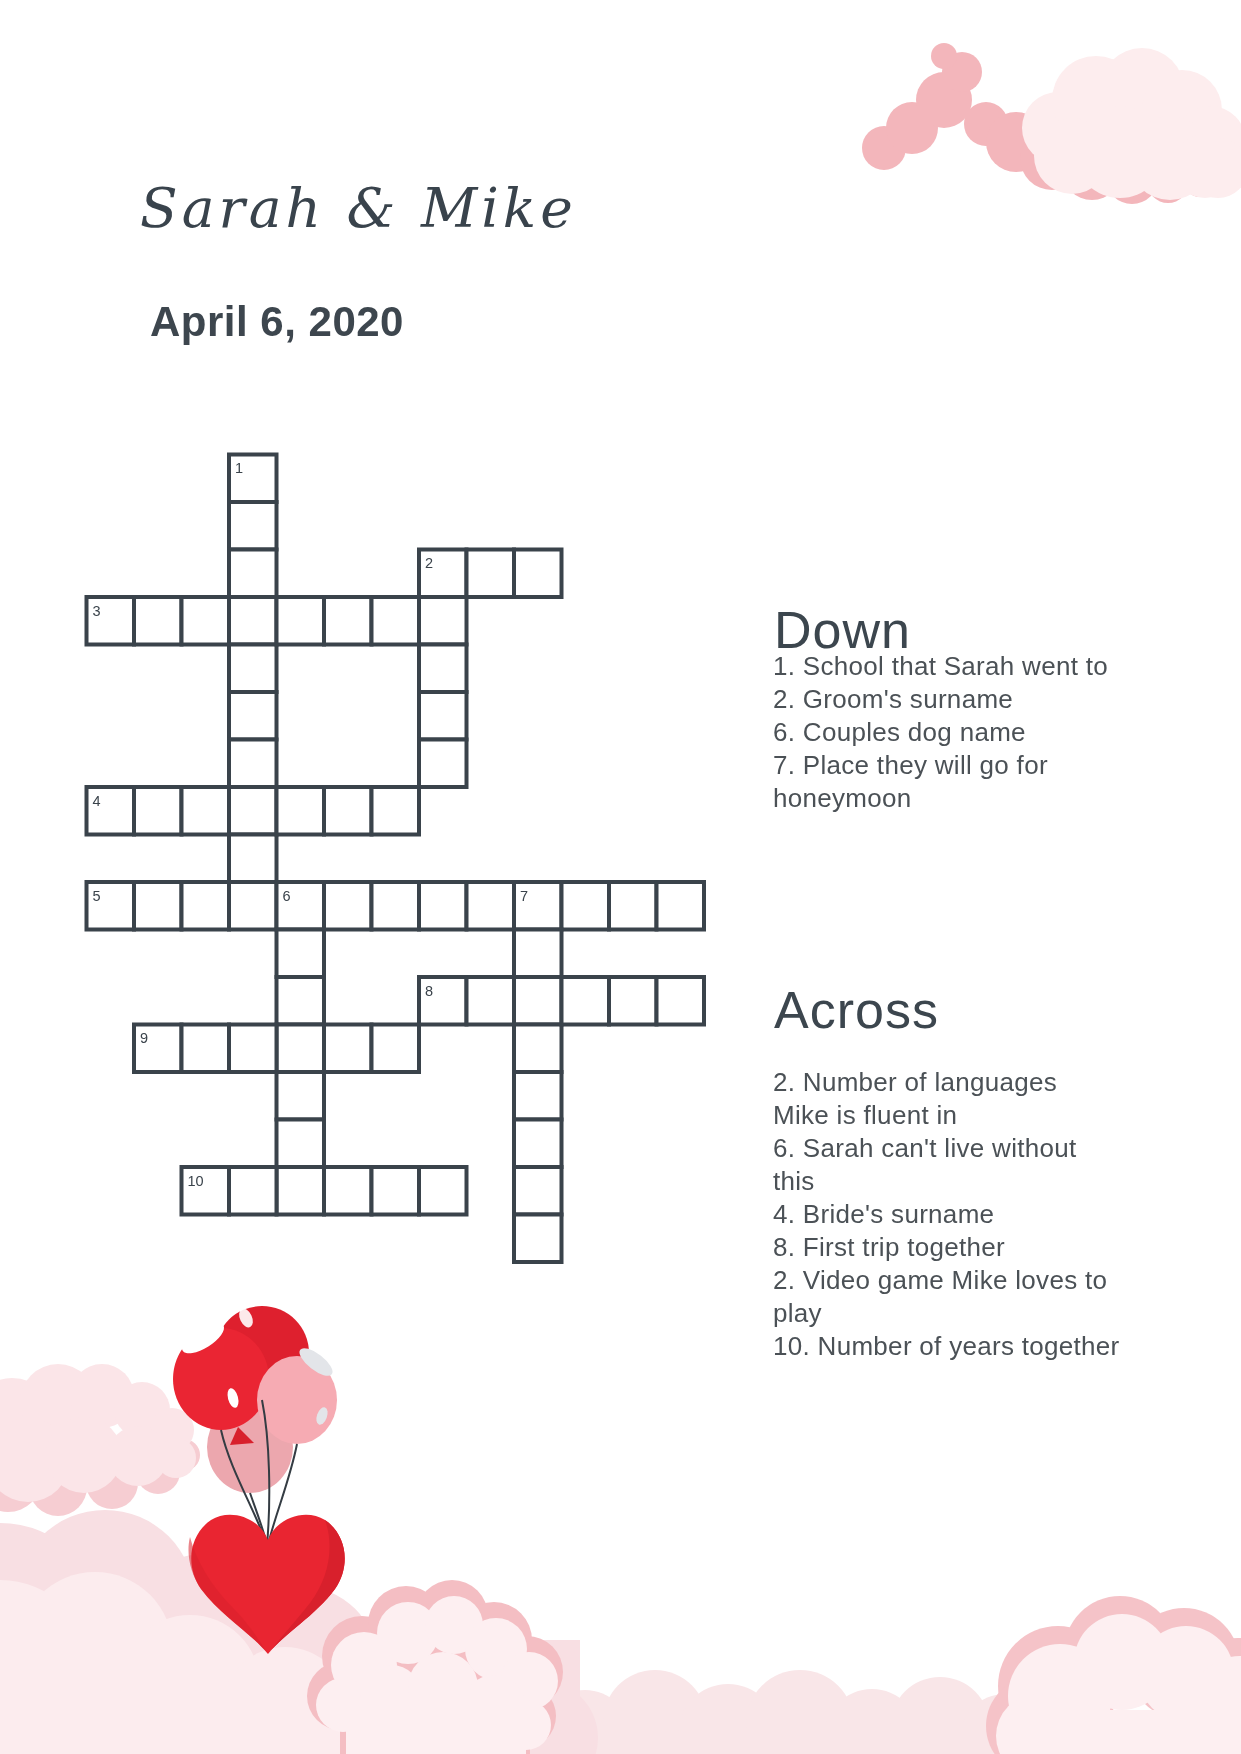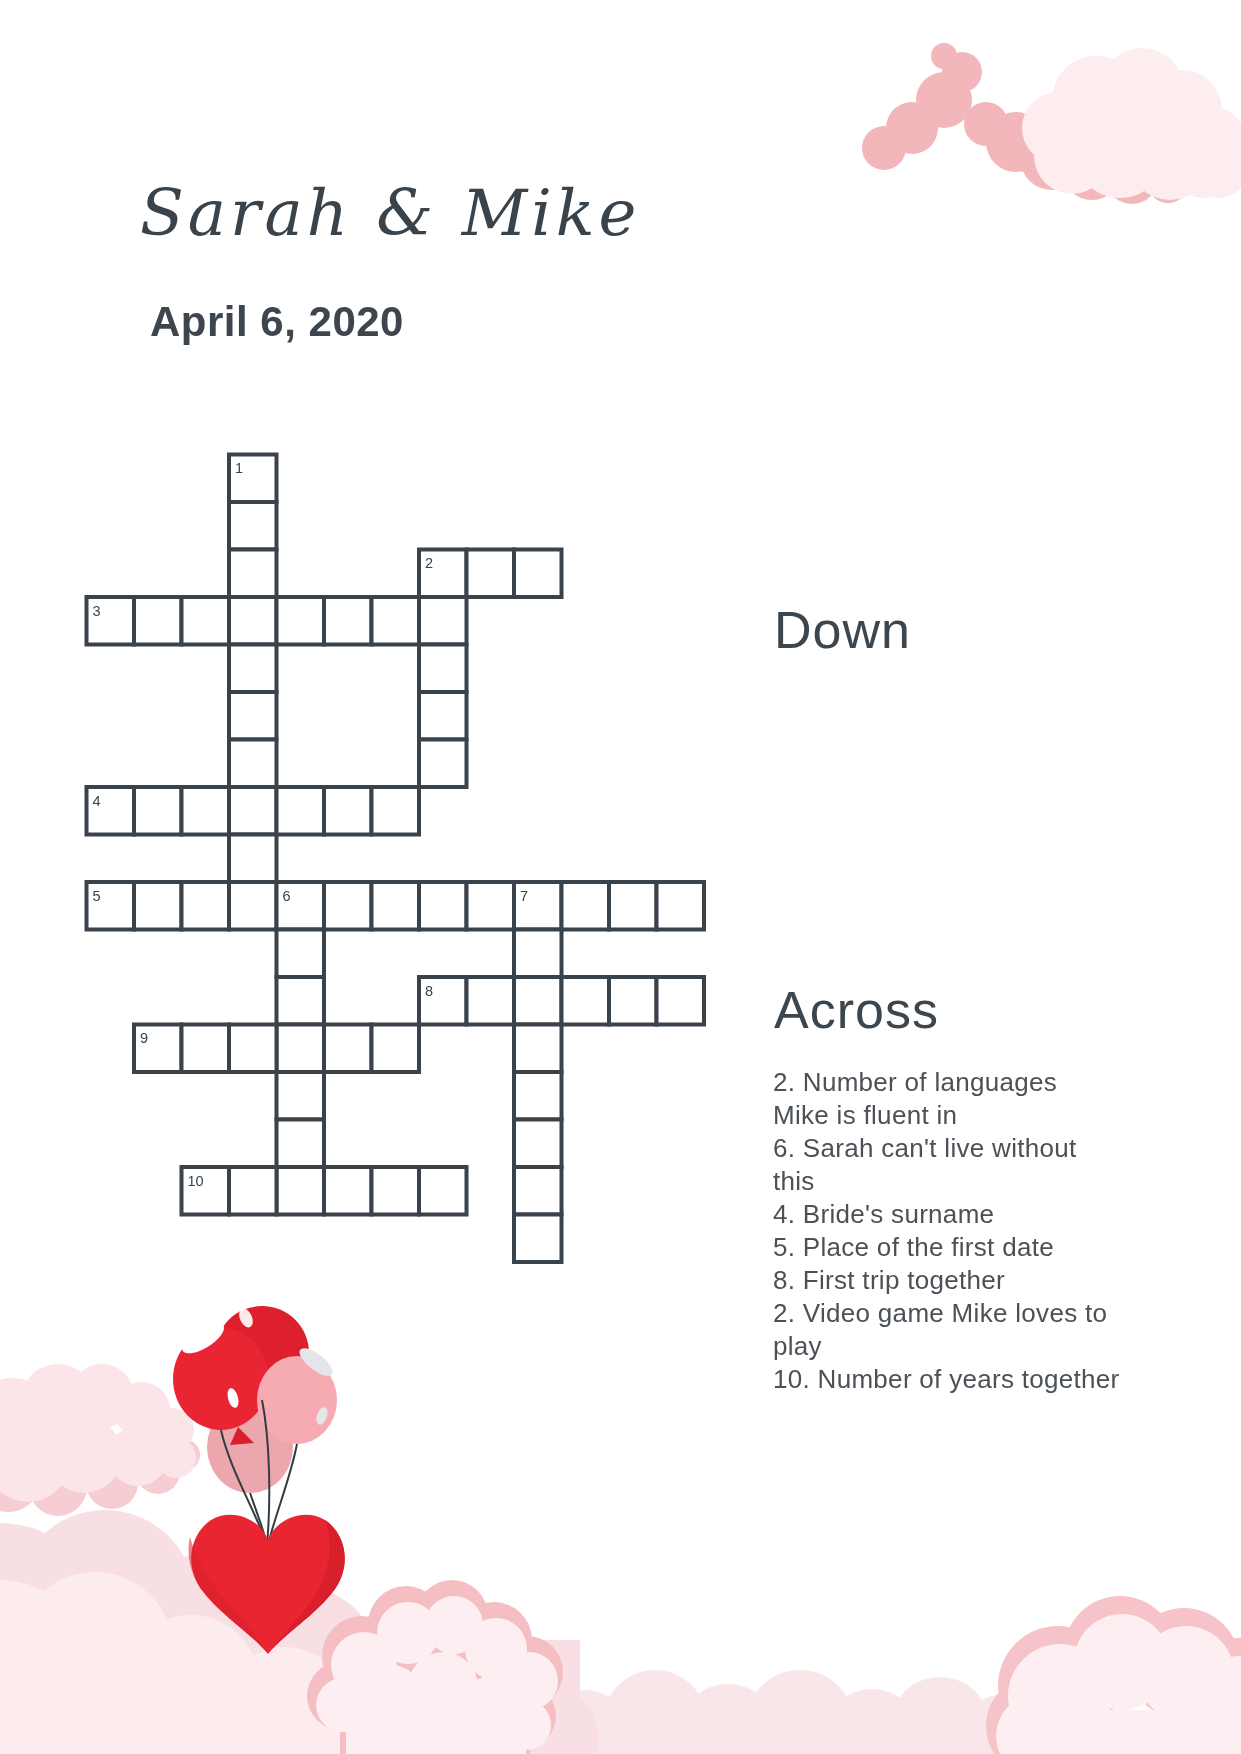--- a/index.html
+++ b/index.html
@@ -1,21 +1,21 @@
 <!DOCTYPE html>
 <html><head>
 <meta charset="utf-8">
 <style>
   html,body{margin:0;padding:0;}
   .page{position:relative;width:1241px;height:1754px;background:#ffffff;overflow:hidden;
         font-family:"Liberation Sans",sans-serif;}
   .deco-svg{position:absolute;left:0;top:0;z-index:0;}
   .layer{position:absolute;z-index:1;}
   .title{left:140px;top:176px;font-family:"DejaVu Serif",serif;font-style:italic;
-         font-size:64px;letter-spacing:4px;color:#39434c;white-space:nowrap;}
+         font-size:55px;letter-spacing:4px;color:#39434c;white-space:nowrap;}
   .date{left:150px;top:298px;font-size:42px;letter-spacing:.5px;color:#3d464e;white-space:nowrap;font-weight:bold;}
   .heading{font-size:52px;letter-spacing:1px;color:#3c464e;font-weight:500;white-space:nowrap;}
   .down-heading{left:774px;top:572px;margin-top:28px;}
   .across-heading{left:774px;top:980px;}
   .clues{width:410px;font-size:26px;letter-spacing:.3px;color:#4b5156;}
   .clues .clue-line{height:33px;line-height:33px;white-space:nowrap;}
   .down-clues{left:773px;top:650px;}
   .across-clues{left:773px;top:1066px;}
   .grid-svg{left:84px;top:452px;}
 </style>
@@ -257,28 +257,34 @@
       <text x="8.5" y="353.5" fill="#3a434b" font-size="14.5" font-family="Liberation Sans, sans-serif">4</text>
       <text x="8.5" y="448.5" fill="#3a434b" font-size="14.5" font-family="Liberation Sans, sans-serif">5</text>
       <text x="198.5" y="448.5" fill="#3a434b" font-size="14.5" font-family="Liberation Sans, sans-serif">6</text>
       <text x="436" y="448.5" fill="#3a434b" font-size="14.5" font-family="Liberation Sans, sans-serif">7</text>
       <text x="341" y="543.5" fill="#3a434b" font-size="14.5" font-family="Liberation Sans, sans-serif">8</text>
       <text x="56" y="591" fill="#3a434b" font-size="14.5" font-family="Liberation Sans, sans-serif">9</text>
       <text x="103.5" y="733.5" fill="#3a434b" font-size="14.5" font-family="Liberation Sans, sans-serif">10</text>
     </svg>
 
   <div class="layer heading down-heading">Down</div>
+  <div class="layer clues down-clues">
+    <div class="clue-line">1. School that Sarah went to</div>
+    <div class="clue-line">2. Groom's surname</div>
+    <div class="clue-line">6. Couples dog name</div>
+    <div class="clue-line">7. Place they will go for</div>
+    <div class="clue-line">honeymoon</div>
+  </div>
 
   <div class="layer heading across-heading">Across</div>
   <div class="layer clues across-clues">
     <div class="clue-line">2. Number of languages</div>
     <div class="clue-line">Mike is fluent in</div>
     <div class="clue-line">6. Sarah can't live without</div>
     <div class="clue-line">this</div>
     <div class="clue-line">4. Bride's surname</div>
-    <div class="clue-line">5. Place of the first date</div>
     <div class="clue-line">8. First trip together</div>
     <div class="clue-line">2. Video game Mike loves to</div>
     <div class="clue-line">play</div>
     <div class="clue-line">10. Number of years together</div>
   </div>
 
 </div>
 
 </body></html>

